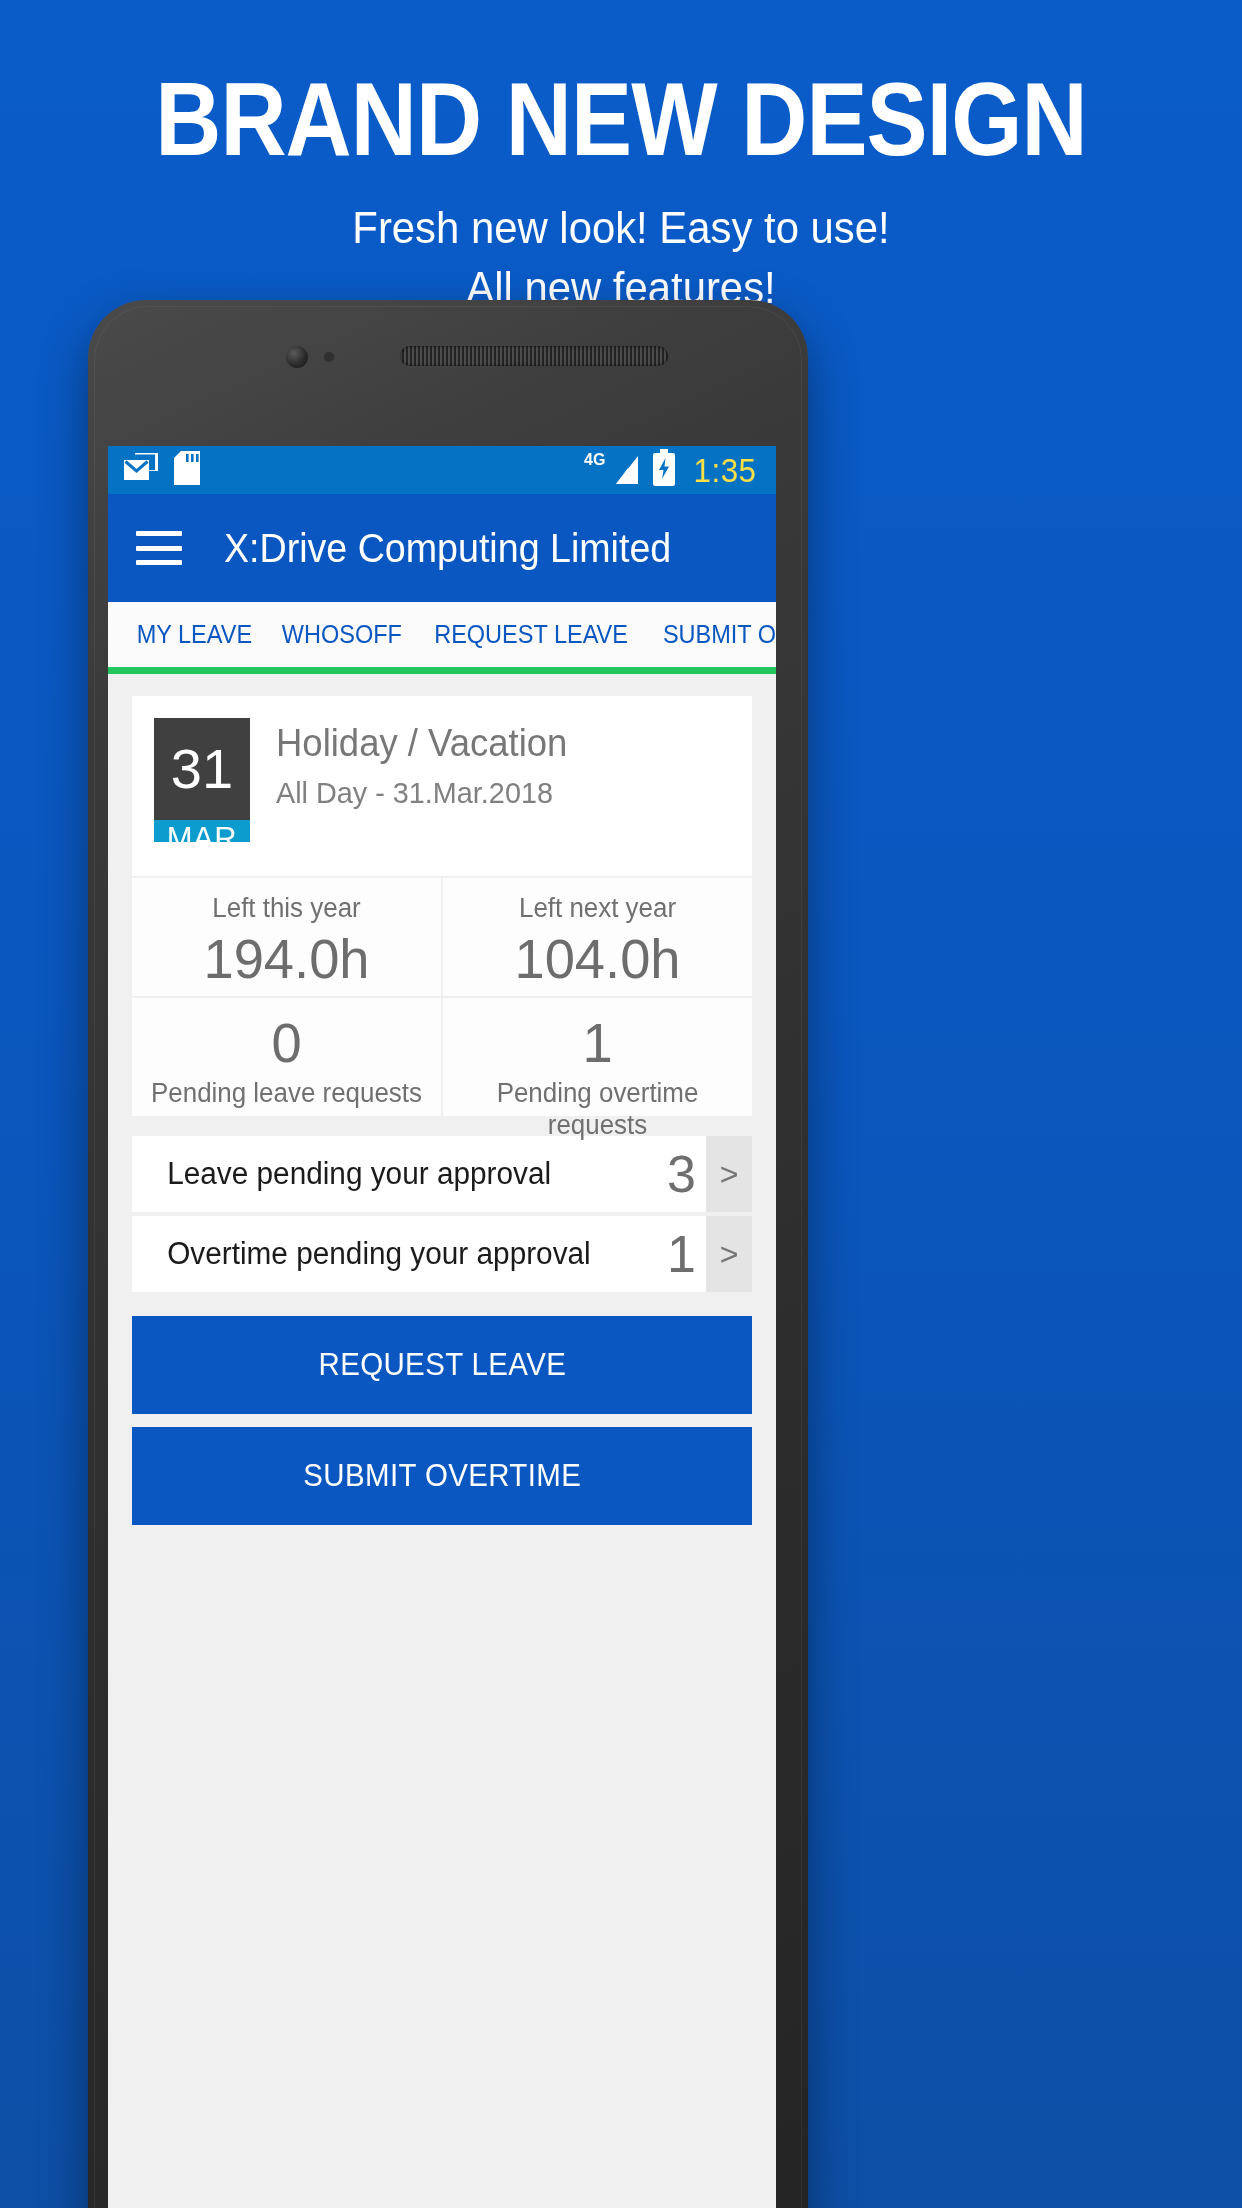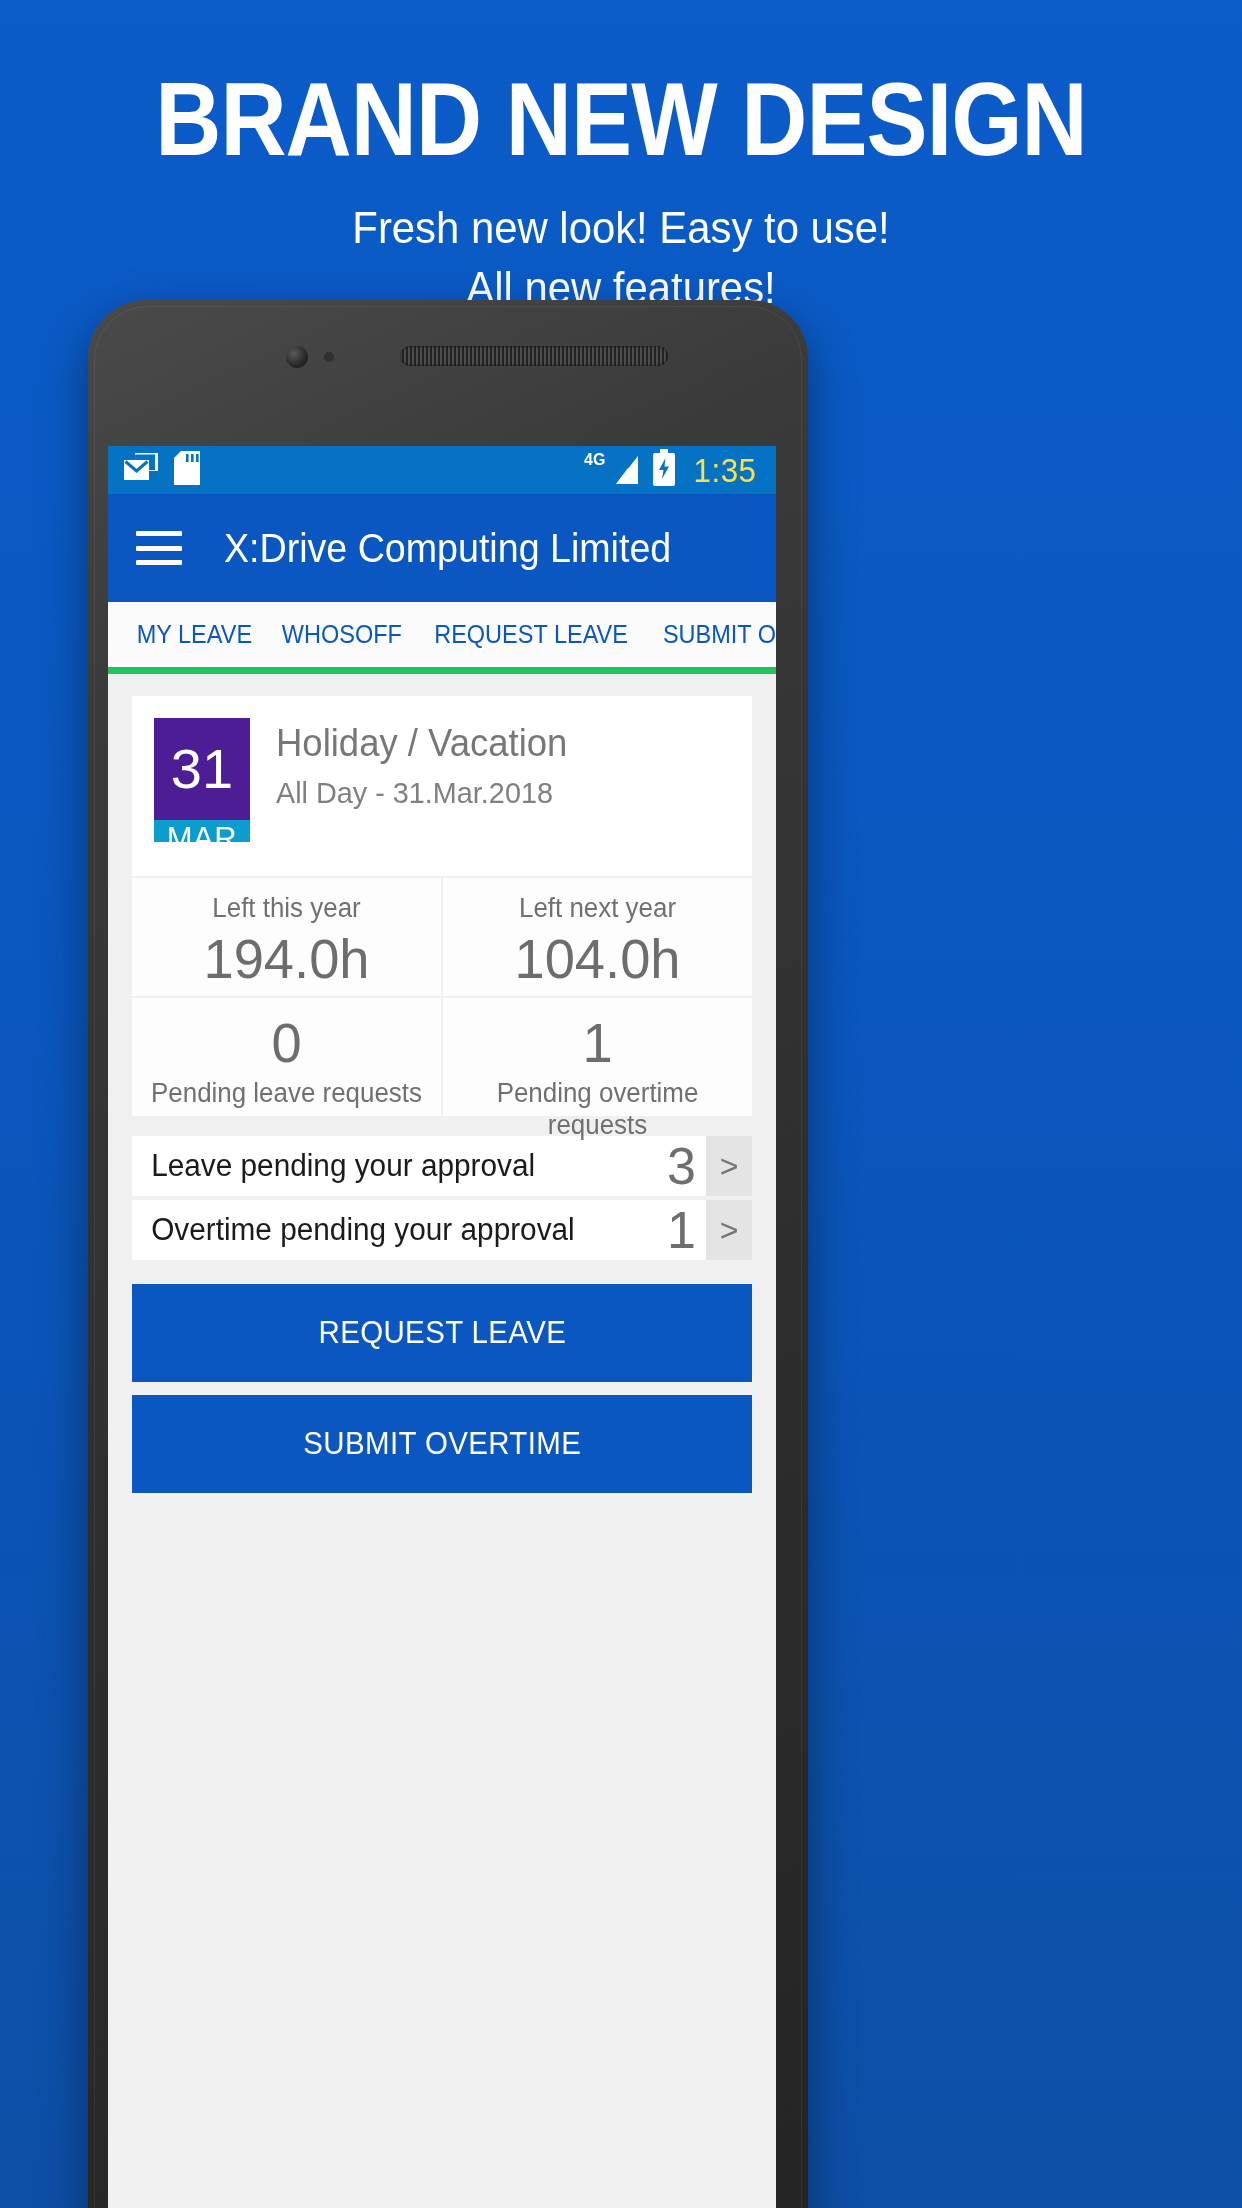--- a/index.html
+++ b/index.html
@@ -217,21 +217,21 @@
   }
   .date-badge {
     width: 96px;
     flex: 0 0 96px;
     margin-right: 26px;
     text-align: center;
     color: #ffffff;
     overflow: hidden;
   }
   .date-day {
-    background: #4c1d95;
+    background: #404040;
     font-size: 56px;
     line-height: 102px;
     height: 102px;
     font-weight: normal;
   }
   .date-month {
     background: #0c9ccd;
     font-size: 31px;
     line-height: 38px;
     height: 22px;
@@ -283,22 +283,23 @@
   }
   .stat-cell.rev .stat-value { margin-top: 0; }
   .stat-cell.rev .stat-label { margin-top: 2px; }
 
   
   .approvals { margin-top: 20px; }
   .approval-row {
     background: #ffffff;
     display: flex;
     align-items: stretch;
-    height: 60px;
+    height: 76px;
     margin-bottom: 4px;
+    padding-left: 16px;
   }
   .approval-label {
     flex: 1;
     display: flex;
     align-items: center;
     padding-left: 20px;
     color: #1b1b1b;
     font-size: 31px;
     transform: scaleX(0.96);
     transform-origin: left center;

